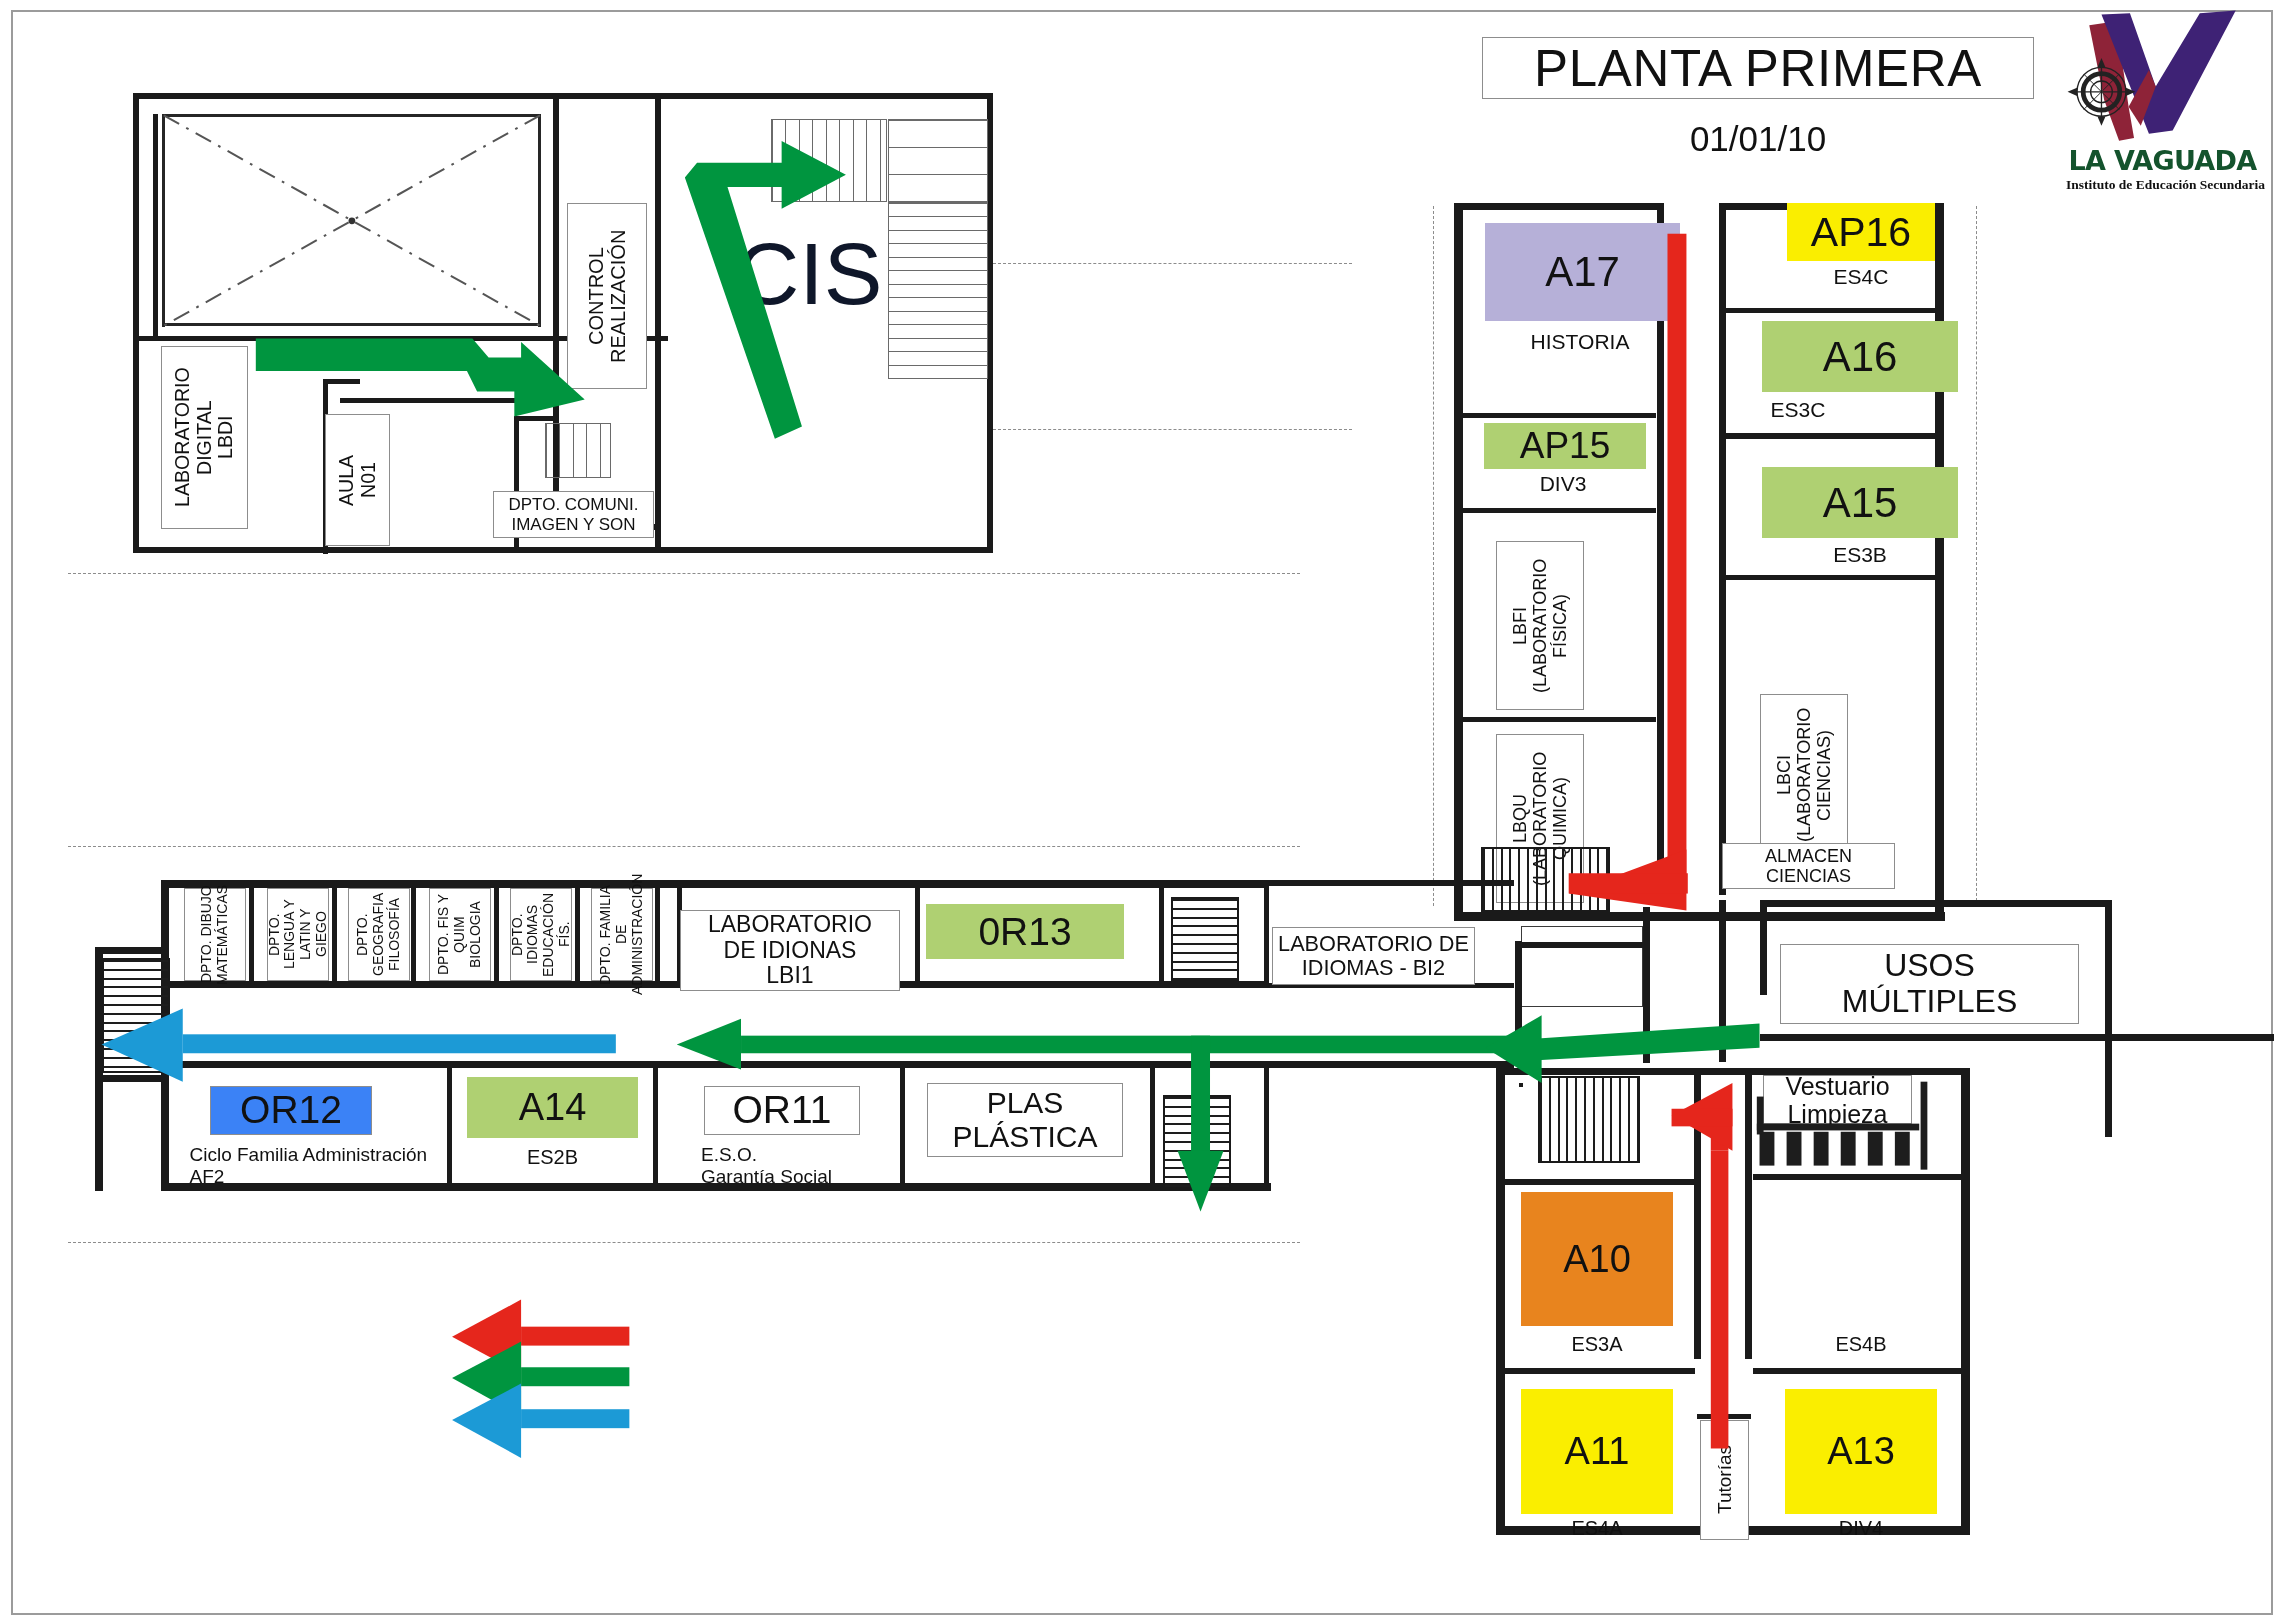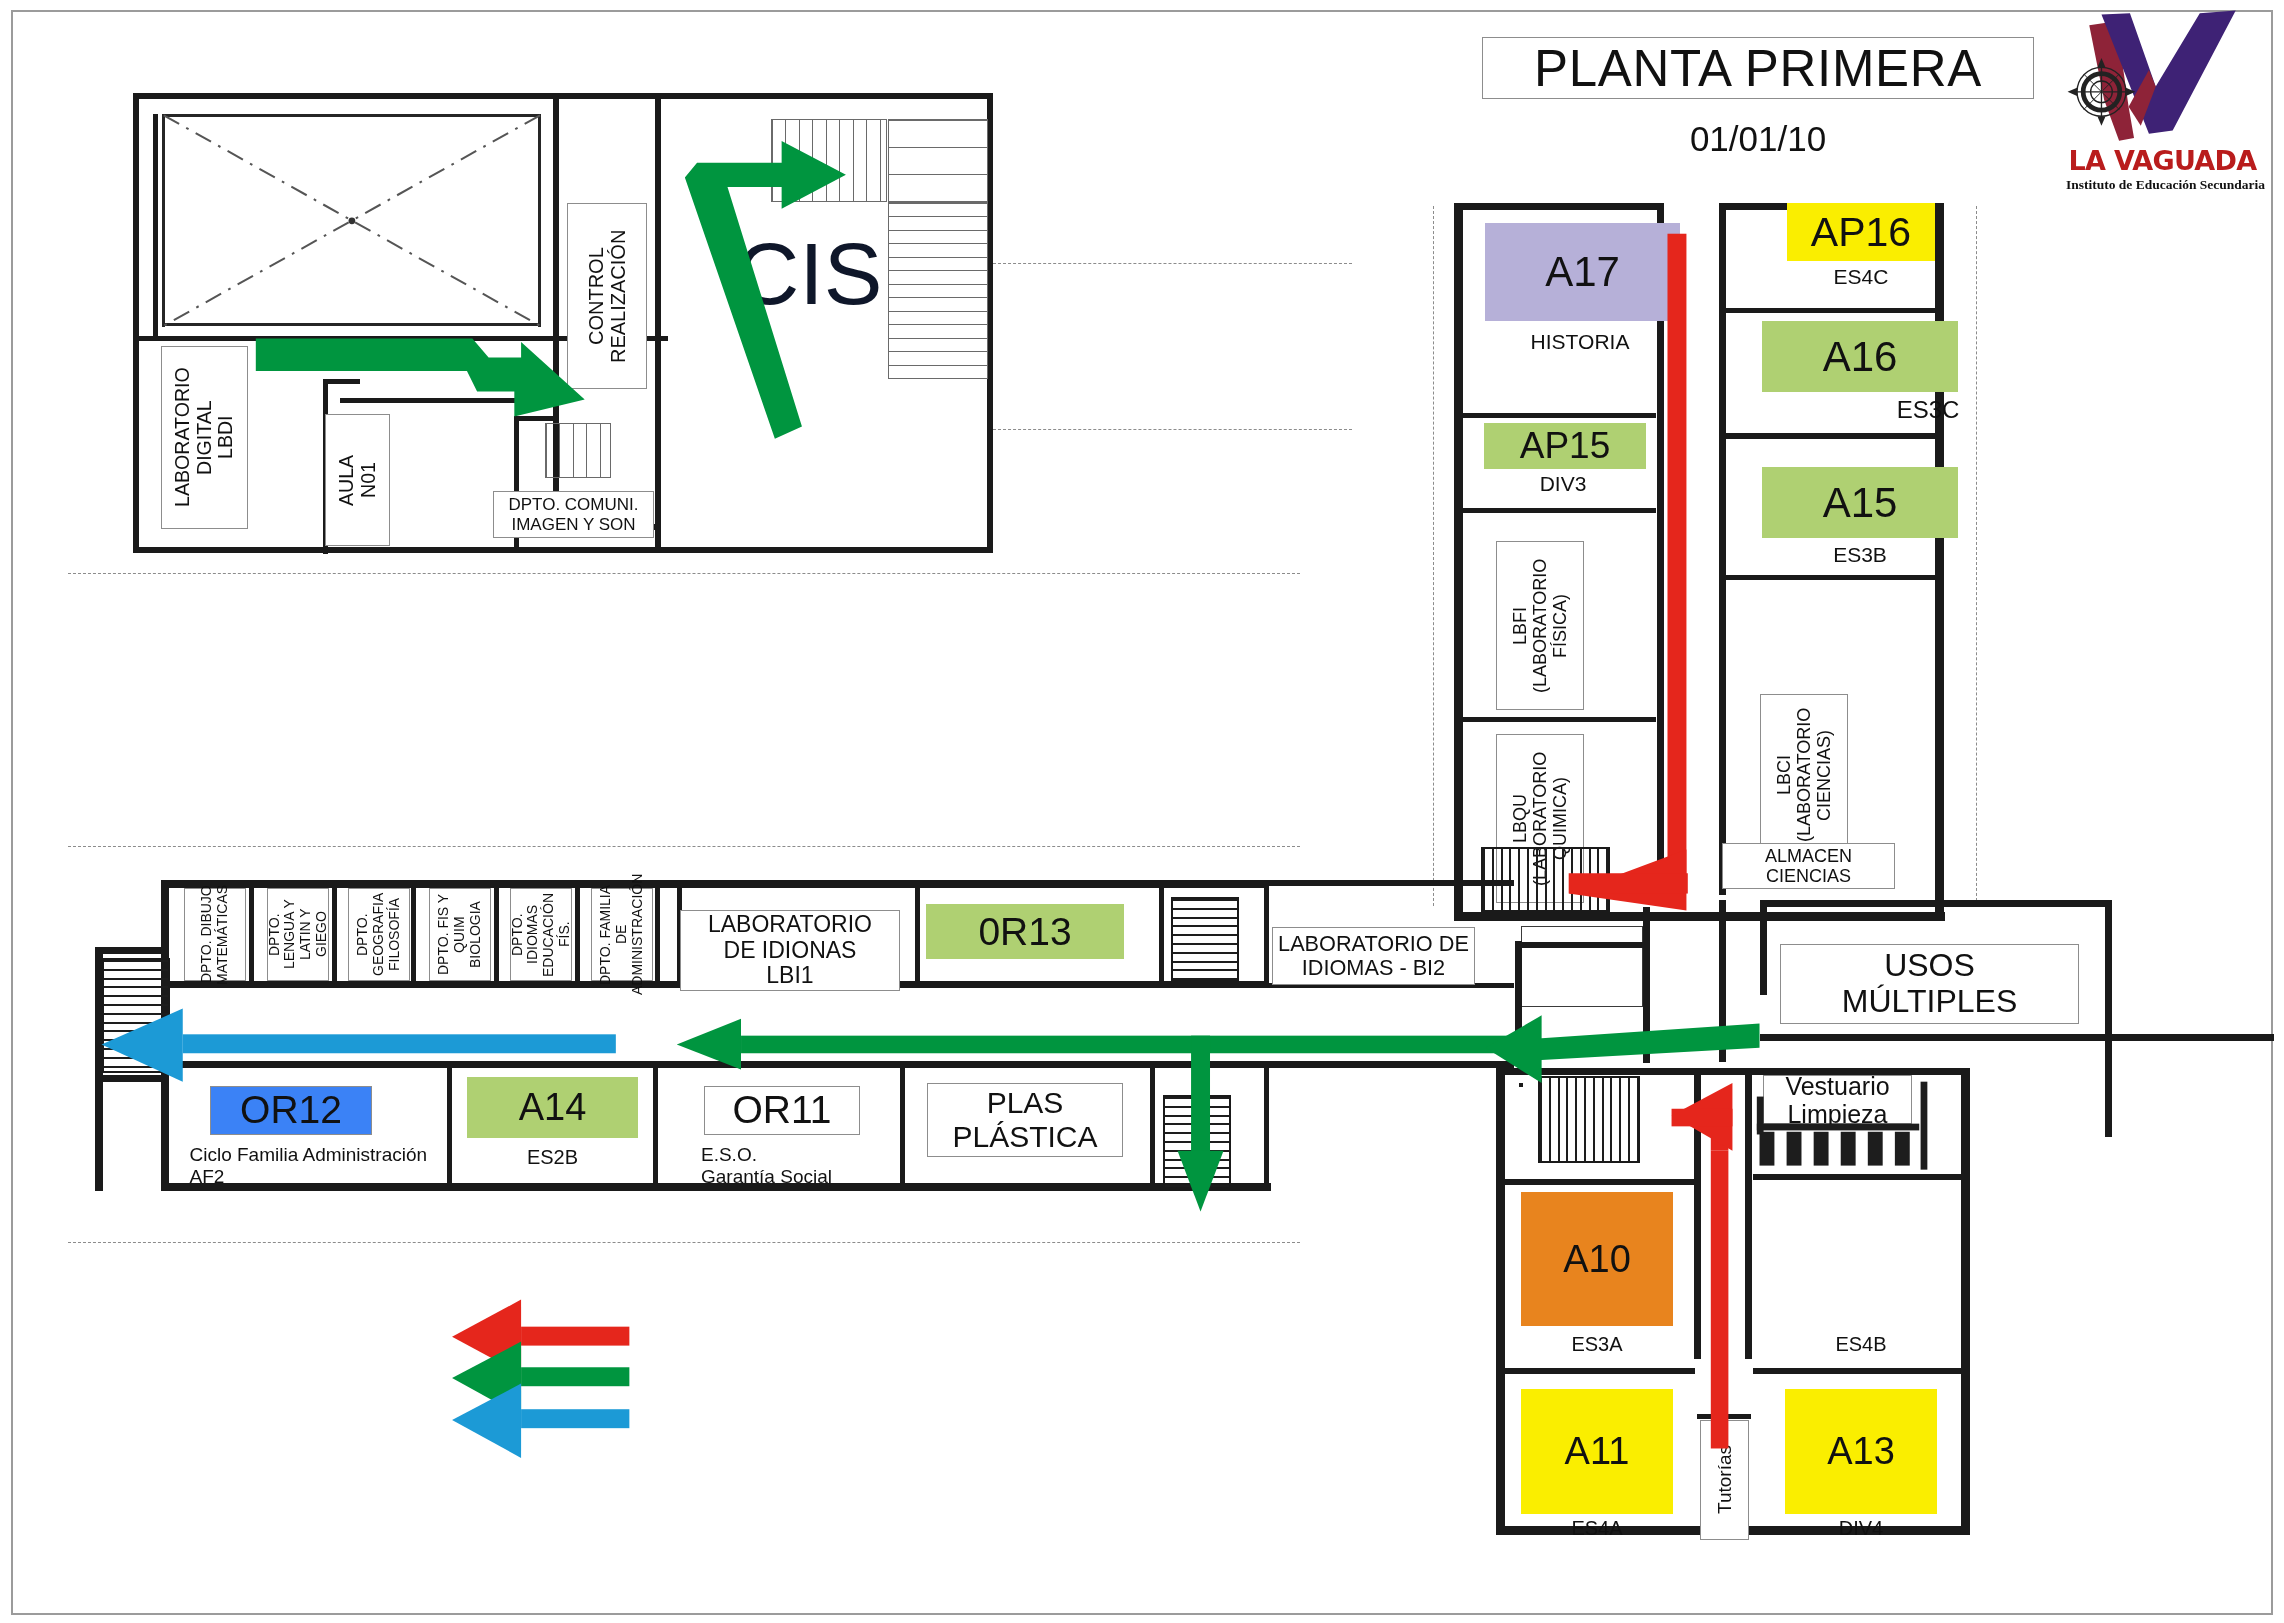--- a/index.html
+++ b/index.html
@@ -92,21 +92,21 @@
     display:flex; align-items:center; justify-content:center;
     font-size:88px; color:#0f172a;
   }
 
   
   #logo { position:absolute; left:2054px; top:5.4px; width:217px; height:196px; }
   #logo-name {
     position:absolute; left:2061px; top:146px; width:203px; height:28px;
     display:flex; align-items:center; justify-content:center;
     font-family:"DejaVu Sans", sans-serif;
-    font-weight:700; font-size:27px; letter-spacing:-0.7px; color:#b91c1c;
+    font-weight:700; font-size:27px; letter-spacing:-0.7px; color:#14532d;
   }
   #logo-sub {
     position:absolute; left:2054px; top:175px; width:223px; height:19px;
     display:flex; align-items:center; justify-content:center;
     font-family:"Liberation Serif", serif;
     font-weight:700; font-size:13.5px; color:#111;
   }
 
   
   #legend-text {
@@ -239,21 +239,21 @@
 (LABORATORIO
 QUIMICA)</div>
 
   <div class="stairV" style="left:1481px; top:847px; width:129px; height:65px;"></div>
 
   <div class="cbox yellow" style="left:1787px; top:203px; width:148px; height:58px; font-size:41px;">AP16</div>
   <div class="plaintxt" style="left:1787px; top:263px; width:148px; height:28px; font-size:21px;">ES4C</div>
 
   <div class="wall" style="left:1726px; top:308px; width:217px;height:5.4px;"></div>
   <div class="cbox green" style="left:1762px; top:321px; width:196px; height:71px; font-size:42px;">A16</div>
-  <div class="plaintxt" style="left:1830px; top:396px; width:196px; height:28px; font-size:24px;">ES3C</div>
+  <div class="plaintxt" style="left:1700px; top:396px; width:196px; height:28px; font-size:21px;">ES3C</div>
   <div class="wall" style="left:1726px; top:433px; width:217px;height:6px;"></div>
 
   <div class="cbox green" style="left:1762px; top:467px; width:196px; height:71px; font-size:42px;">A15</div>
   <div class="plaintxt" style="left:1762px; top:541px; width:196px; height:28px; font-size:21px;">ES3B</div>
   <div class="wall" style="left:1726px; top:575px; width:217px;height:5.4px;"></div>
 
   <div class="chip vert" style="left:1760px; top:694px; width:88px; height:162px; font-size:18px;">LBCI
 (LABORATORIO
 CIENCIAS)</div>
 

